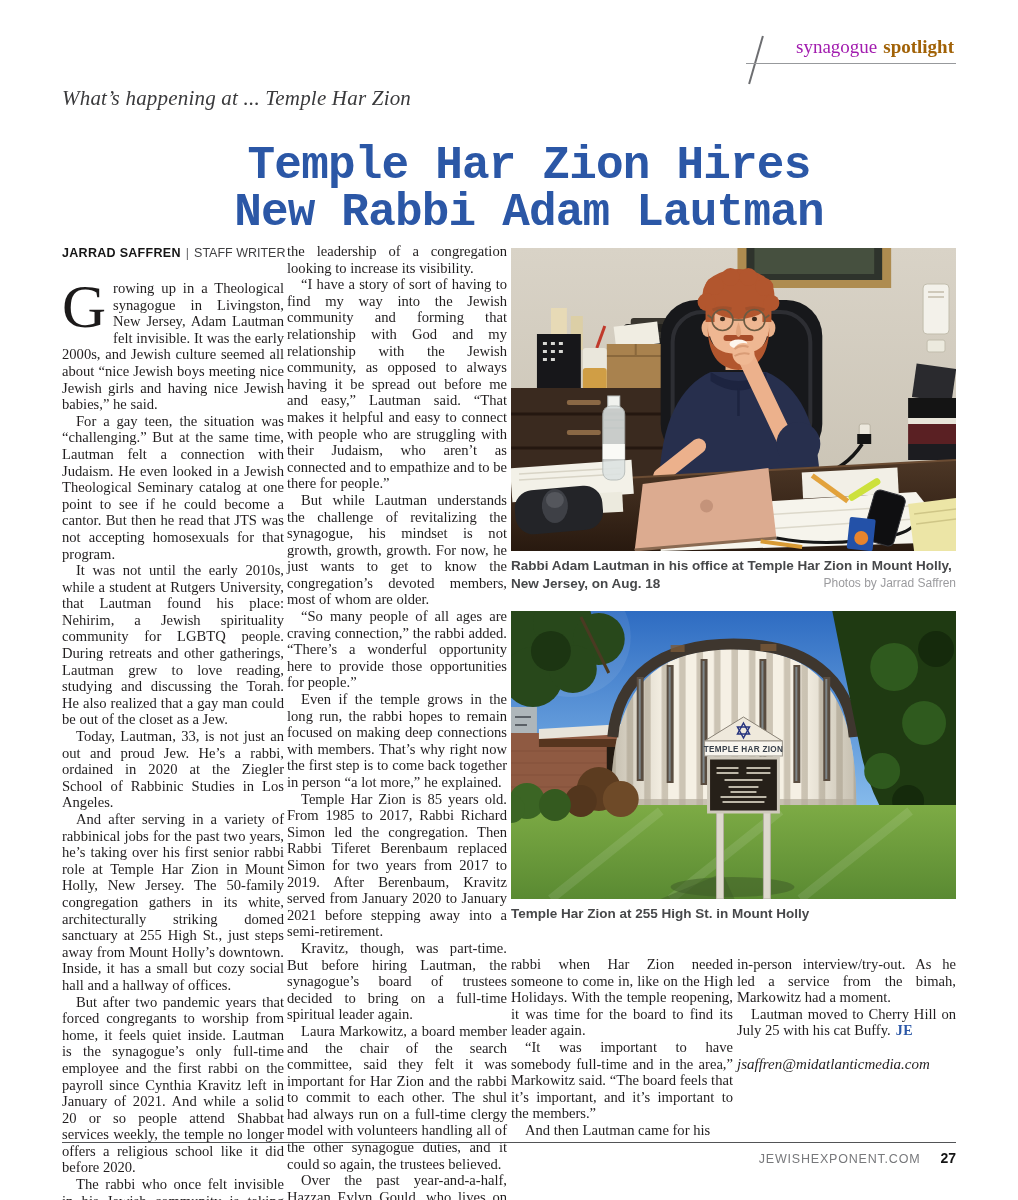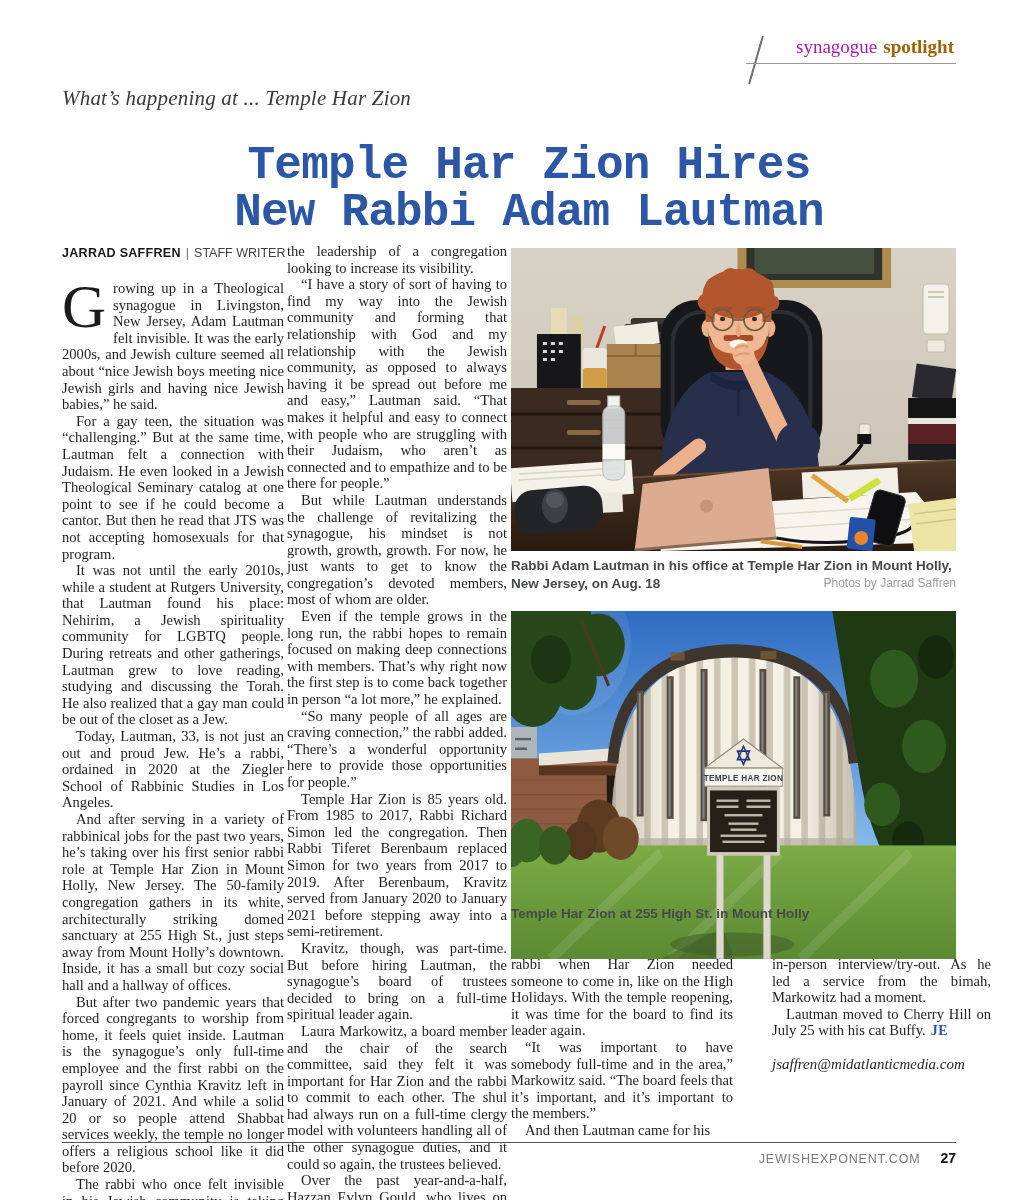--- a/index.html
+++ b/index.html
@@ -23,30 +23,30 @@
   .byline .author{font-weight:700;color:#161616;letter-spacing:.3px;}
   .byline .sep{margin:0 5px;color:#6a6a6c;}
 
   
   .col{position:absolute;font-size:14.6px;line-height:16.6px;text-align:justify;}
   .col p{margin:0;text-indent:14px;}
   .col p.flush{text-indent:0;}
   .col1{left:62px; top:280px; width:222px;}
   .col2{left:287px;top:243px; width:220px;}
   .col3{left:511px;top:956px; width:222px;}
-  .col4{left:737px;top:956px; width:219px;margin-left:35px;}
+  .col4{left:737px;top:956px; width:219px;}
   .dropcap{float:left;font-size:61px;line-height:49px;padding:2px 7px 0 0;color:#1c1a1a;font-family:"Liberation Serif",serif;}
   .je{color:#2b57a6;font-family:Liberation Serif, serif;font-weight:700;font-size:14px;margin-left:5px;letter-spacing:.5px;}
   .email{font-style:italic;font-size:15px;margin-top:16px !important;text-indent:0 !important;text-align:left;}
 
   
   .photo{position:absolute;left:511px;overflow:hidden;background:#ccc;}
   .photo svg{display:block;width:100%;height:100%;}
   .photo1{top:248px;width:445px;height:303px;}
-  .photo2{top:611px;width:445px;height:348px;}
+  .photo2{top:611px;width:445px;height:288px;}
   .cap{position:absolute;left:511px;width:445px;font-family:"Liberation Sans",sans-serif;
        font-weight:700;font-size:13.5px;line-height:18px;color:#47484a;}
   .cap1{top:557px;}
   .cap2{top:905px;}
   .credit{position:absolute;right:0;bottom:1px;font-weight:400;font-size:12px;color:#9b9b9e;padding-left:46px;}
   .cap1 .cap-text{display:block;padding-right:0;}
 
   
   .footer-rule{position:absolute;left:62px;top:1142px;width:894px;height:1px;background:#525356;}
   .footer{position:absolute;top:1150px;right:62px;font-family:"Liberation Sans",sans-serif;display:flex;align-items:baseline;}
@@ -84,22 +84,22 @@
     <p>Today, Lautman, 33, is not just an out and proud Jew. He’s a rabbi, ordained in 2020 at the Ziegler School of Rabbinic Studies in Los Angeles.</p>
     <p>And after serving in a variety of rabbinical jobs for the past two years, he’s taking over his first senior rabbi role at Temple Har Zion in Mount Holly, New Jersey. The 50-family congregation gathers in its white, architecturally striking domed sanctuary at 255 High St., just steps away from Mount Holly’s downtown. Inside, it has a small but cozy social hall and a hallway of offices.</p>
     <p>But after two pandemic years that forced congregants to worship from home, it feels quiet inside. Lautman is the synagogue’s only full-time employee and the first rabbi on the payroll since Cynthia Kravitz left in January of 2021. And while a solid 20 or so people attend Shabbat services weekly, the temple no longer offers a religious school like it did before 2020.</p>
     <p>The rabbi who once felt invisible in his Jewish community is taking over</p>
   </div>
 
   <div class="col col2">
     <p class="flush">the leadership of a congregation looking to increase its visibility.</p>
     <p>“I have a story of sort of having to find my way into the Jewish community and forming that relationship with God and my relationship with the Jewish community, as opposed to always having it be spread out before me and easy,” Lautman said. “That makes it helpful and easy to connect with people who are struggling with their Judaism, who aren’t as connected and to empathize and to be there for people.”</p>
     <p>But while Lautman understands the challenge of revitalizing the synagogue, his mindset is not growth, growth, growth. For now, he just wants to get to know the congregation’s devoted members, most of whom are older.</p>
+    <p>“So many people of all ages are craving connection,” the rabbi added. “There’s a wonderful opportunity here to provide those opportunities for people.”</p>
     <p>Even if the temple grows in the long run, the rabbi hopes to remain focused on making deep connections with members. That’s why right now the first step is to come back together in person “a lot more,” he explained.</p>
-    <p>“So many people of all ages are craving connection,” the rabbi added. “There’s a wonderful opportunity here to provide those opportunities for people.”</p>
     <p>Temple Har Zion is 85 years old. From 1985 to 2017, Rabbi Richard Simon led the congregation. Then Rabbi Tiferet Berenbaum replaced Simon for two years from 2017 to 2019. After Berenbaum, Kravitz served from January 2020 to January 2021 before stepping away into a semi-retirement.</p>
     <p>Kravitz, though, was part-time. But before hiring Lautman, the synagogue’s board of trustees decided to bring on a full-time spiritual leader again.</p>
     <p>Laura Markowitz, a board member and the chair of the search committee, said they felt it was important for Har Zion and the rabbi to commit to each other. The shul had always run on a full-time clergy model with volunteers handling all of the other synagogue duties, and it could so again, the trustees believed.</p>
     <p>Over the past year-and-a-half, Hazzan Evlyn Gould, who lives on the West Coast, served as a sort of rent-a-</p>
   </div>
 
   <figure class="photo photo1" style="margin:0;">
     <svg viewBox="0 0 446 303" preserveAspectRatio="none">
       <defs>
         <linearGradient id="wall" x1="0" y1="0" x2="0" y2="1">

